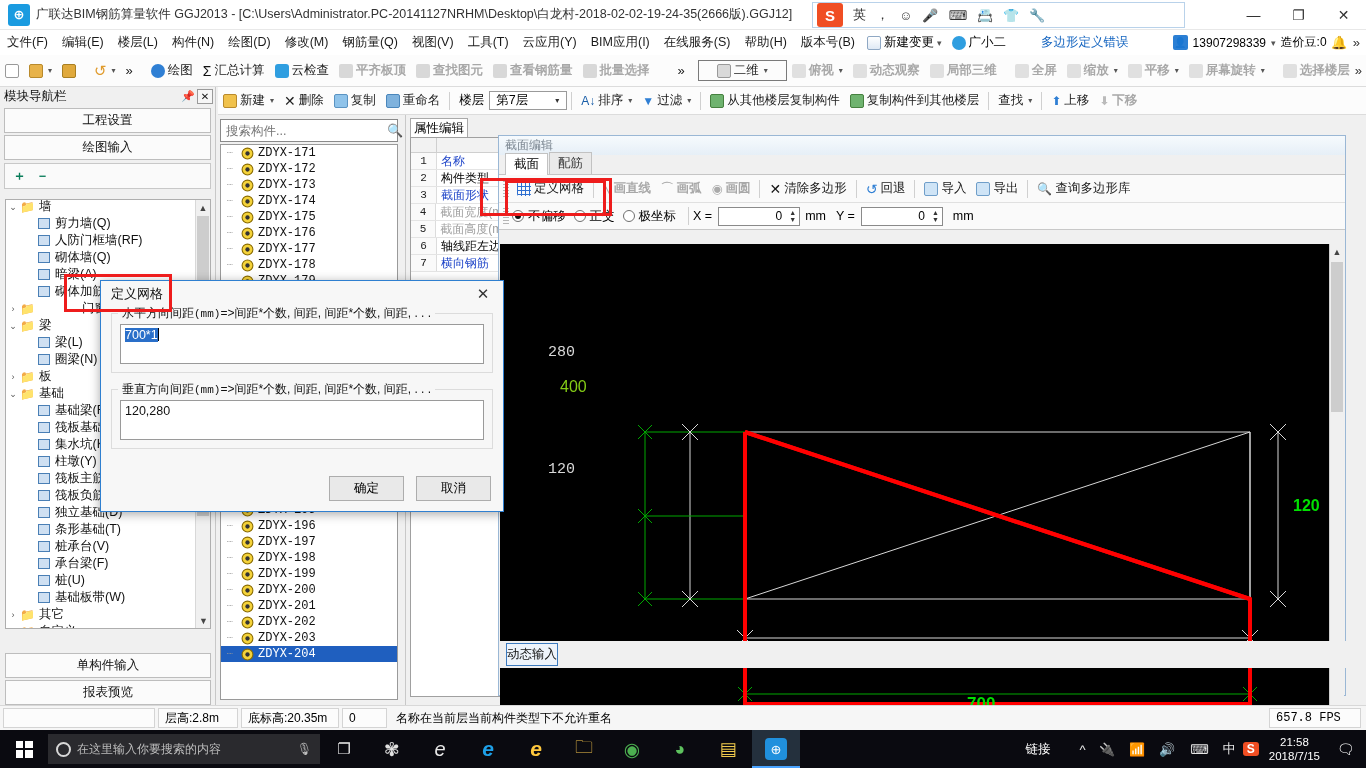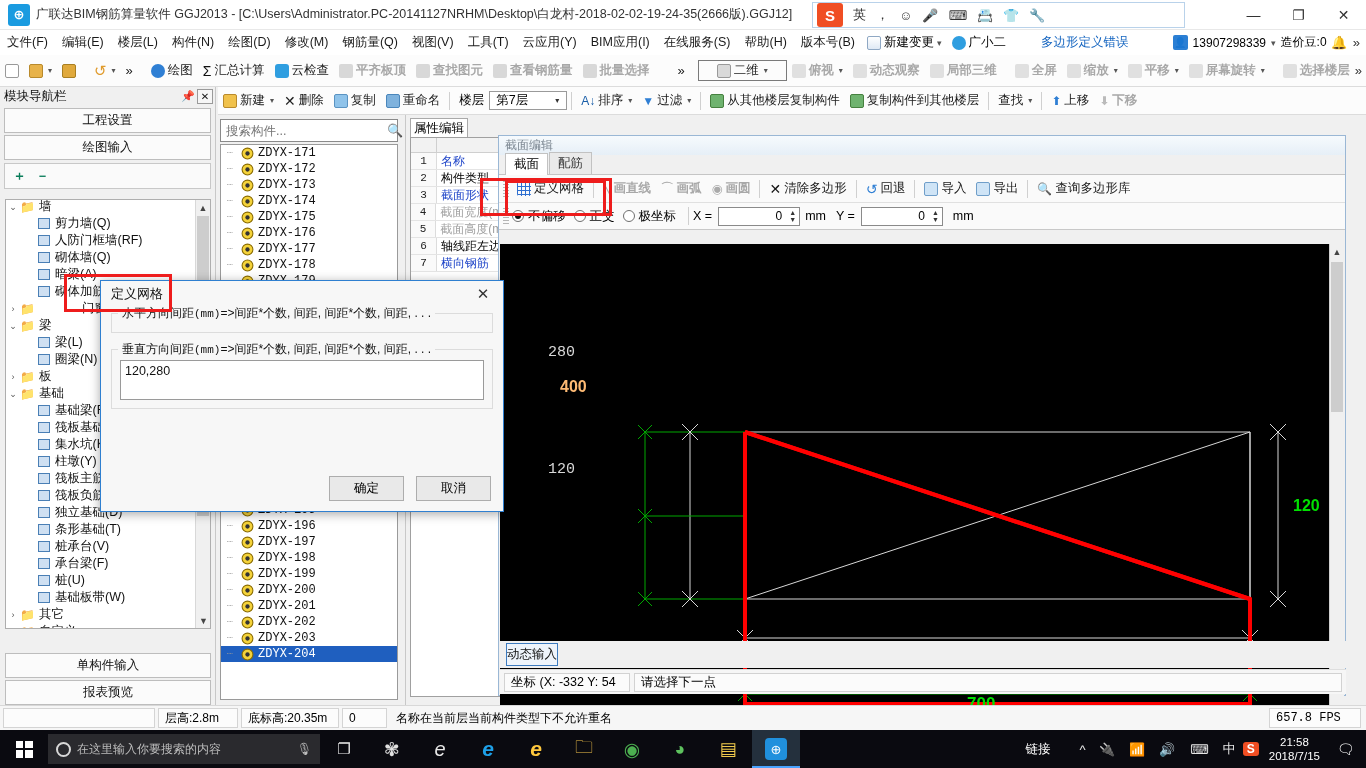--- a/index.html
+++ b/index.html
@@ -964,49 +964,46 @@
 
         <polyline points="245,188 750,355 750,460 245,460 245,188" fill="none" stroke="#ff0000" stroke-width="4"></polyline>
         <line x1="245" y1="188" x2="750" y2="355" stroke="#ff0000" stroke-width="4"></line>
         <line x1="245" y1="188" x2="245" y2="460" stroke="#ff0000" stroke-width="4"></line>
         <line x1="245" y1="460" x2="750" y2="460" stroke="#ff0000" stroke-width="4"></line>
         <line x1="750" y1="355" x2="750" y2="460" stroke="#ff0000" stroke-width="4"></line>
       </svg>
 
       
       <div style="position:absolute;left:48px;top:100px;color:#d8d8d8;font-family:'Liberation Mono',monospace;font-size:15px">280</div>
-      <div style="position:absolute;left:60px;top:134px;color:#fdba74;font-weight:bold;font-size:16px">400</div>
+      <div style="position:absolute;left:60px;top:134px;color:#84cc16;font-weight:normal;font-size:16px">400</div>
       <div style="position:absolute;left:48px;top:217px;color:#d8d8d8;font-family:'Liberation Mono',monospace;font-size:15px">120</div>
       <div style="position:absolute;left:793px;top:253px;color:#00e000;font-weight:bold;font-size:16px">120</div>
       <div style="position:absolute;left:467px;top:450px;color:#00e000;font-weight:bold;font-size:17px">700</div>
       <div style="position:absolute;left:472px;top:468px;color:#a8a8a8;font-family:'Liberation Mono',monospace;font-size:14px">700</div>
     </div>
 
     <div class="cv-sb">
       <div class="sb-arrow">▲</div>
       <div class="sb-thumb" style="top:18px;height:150px"></div>
       <div class="sb-arrow" style="position:absolute;bottom:0;width:15px">▼</div>
     </div>
 
     <div class="dyn-row">
       <div class="dyn-btn">动态输入</div>
     </div>
-    <div class="stat-row">
-      <div class="stat-cell" style="width:126px">坐标 (X: -332 Y: 54</div>
-      <div class="stat-cell" style="flex:1;margin-right:4px">请选择下一点</div>
-    </div>
   </div>
 
   <div class="dlg">
     <div class="dlg-title">
       <span>定义网格</span>
       <span class="dlg-x">✕</span>
     </div>
     <div class="fieldset">
       <span class="legend"><span>水平方向间距</span><span class="mono">(mm)</span><span>=&gt;间距*个数, 间距, 间距*个数, 间距, . . .</span></span>
+      <div class="tarea"><span class="selhl">700*1</span><span class="caret"></span></div>
     </div>
     <div class="fieldset" style="margin-top:16px">
       <span class="legend"><span>垂直方向间距</span><span class="mono">(mm)</span><span>=&gt;间距*个数, 间距, 间距*个数, 间距, . . .</span></span>
       <div class="tarea"><span>120,280</span></div>
     </div>
     <div class="dlg-btns">
       <div class="dlg-btn">确定</div>
       <div class="dlg-btn">取消</div>
     </div>
   </div>

